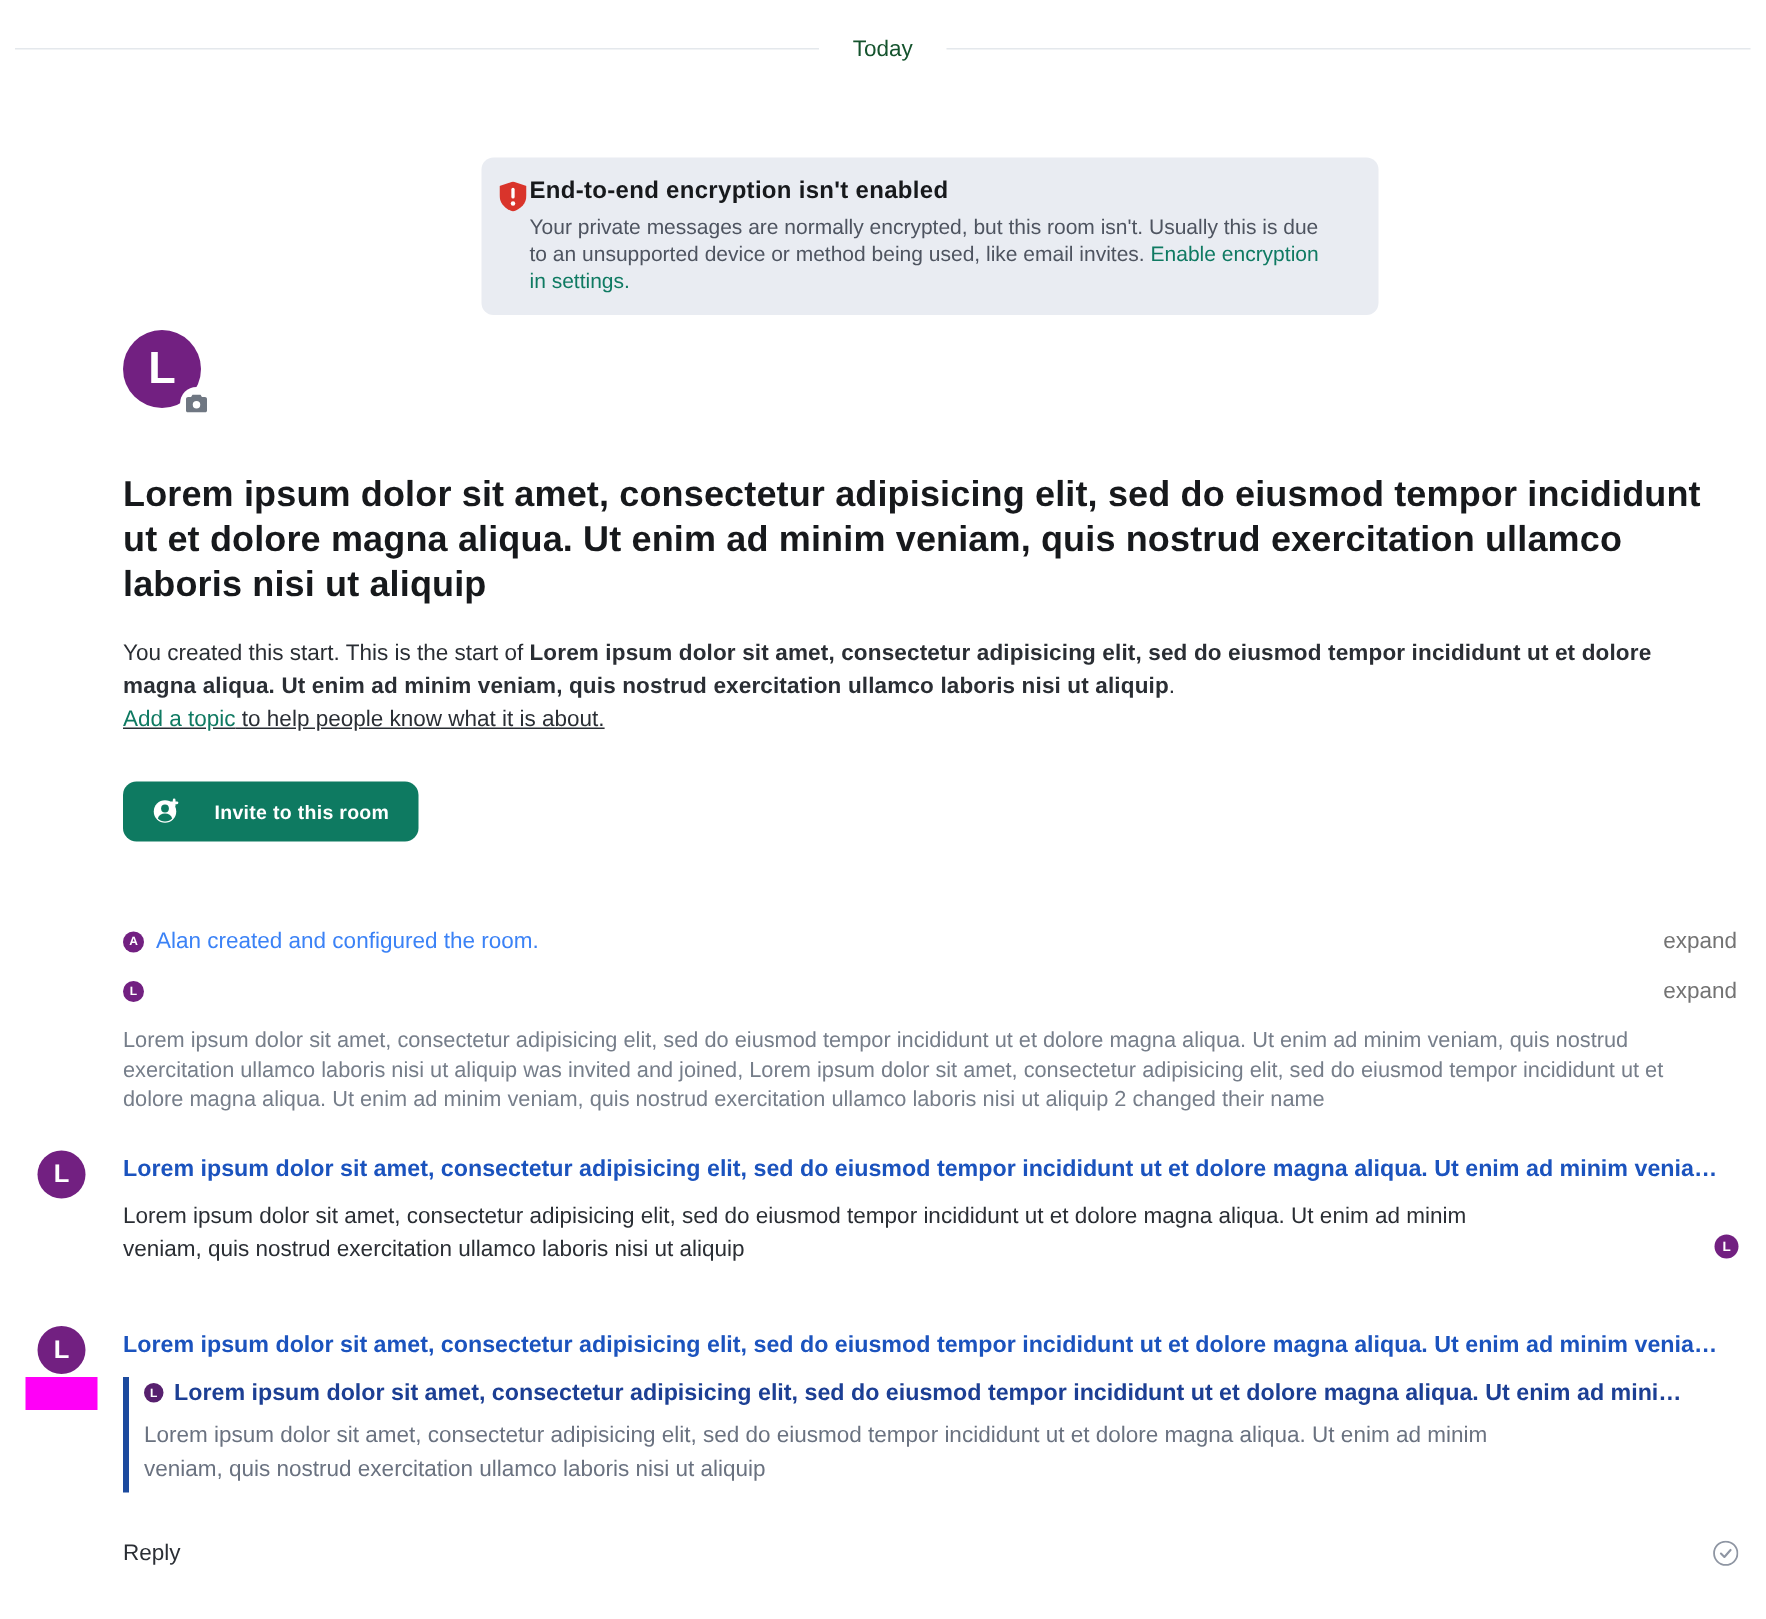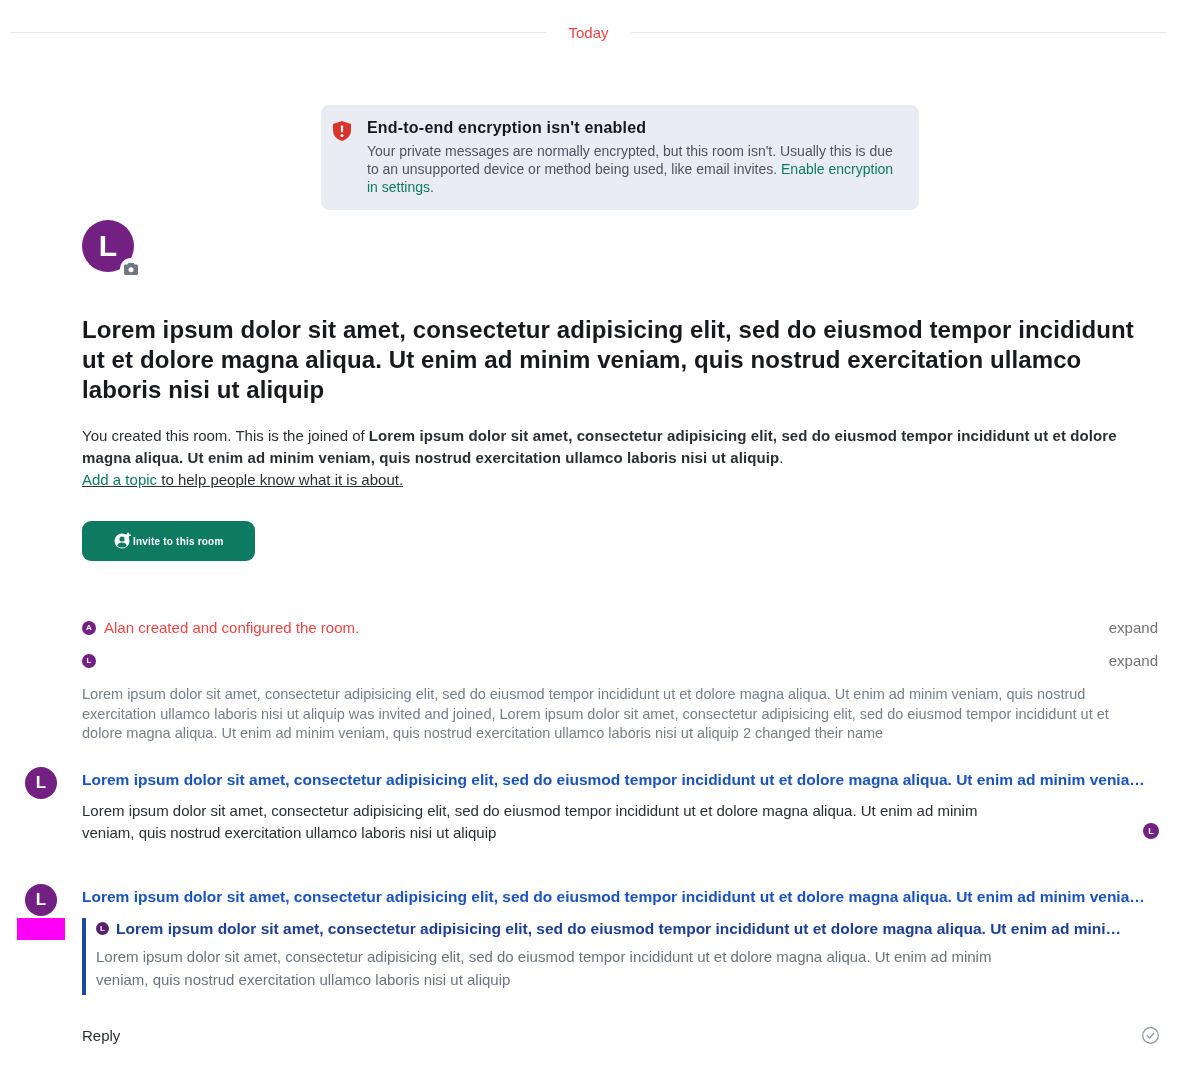--- a/index.html
+++ b/index.html
@@ -12,31 +12,31 @@
     overflow: hidden;
   }
 
   
   .date-sep {
     display: flex; align-items: center;
     padding: 24px 10px 0 10px;
     gap: 22px;
   }
   .date-sep .line { flex: 1; height: 1px; background: #e4e8ec; }
-  .date-sep .label { color: #ef4444; font-size: 15px; white-space: nowrap; }
+  .date-sep .label { color: #14532d; font-size: 15px; white-space: nowrap; }
 
   
   .timeline { padding: 0 19px 0 82px; }
 
   
   .enc-banner {
     width: 598px; margin: 64px auto 0 auto;
     background: #e9ecf2; border-radius: 8px;
     padding: 14px 18px 14px 12px;
-    display: flex; gap: 16px;
+    display: flex; gap: 2px;
   }
   .enc-banner .shield { flex: 0 0 18px; padding-top: 2px; }
   .enc-title { font-size: 16px; font-weight: bold; color: #17191c; letter-spacing: .2px; }
   .enc-body { font-size: 14px; line-height: 18px; color: #4e5460; margin-top: 5px; max-width: 530px; }
   .enc-link { color: #0f7a62; text-decoration: none; cursor: pointer; }
 
   
   .room-intro { margin-top: 10px; }
   .big-avatar-wrap { position: relative; width: 54px; height: 62px; margin-top: 9px; }
   .big-avatar {
@@ -61,42 +61,42 @@
     margin-top: 20px;
     font-size: 15px; line-height: 22px; color: #2a2e34;
     max-width: 1065px;
   }
   .room-created b { letter-spacing: .1px; }
   .topic-line { font-size: 15px; line-height: 22px; color: #2a2e34; text-decoration: underline; }
   .green-link { color: #0f7a62; text-decoration: none; cursor: pointer; }
 
   .invite-btn {
     margin-top: 30px;
-    display: inline-flex; align-items: center; gap: 1px;
+    display: inline-flex; align-items: center; gap: 23px;
     background: #0e7a61; color: #ffffff;
     border: none; border-radius: 9px;
-    padding: 0 32px; height: 40px;
-    font-size: 10px; font-weight: bold;
+    padding: 0 20px; height: 40px;
+    font-size: 13px; font-weight: bold;
     font-family: inherit; letter-spacing: .2px;
     cursor: pointer;
   }
 
   
   .events { margin-top: 58px; }
   .event-row {
     display: flex; align-items: center; gap: 8px;
     margin-bottom: 16px; min-height: 14px;
   }
   .mini-avatar {
     flex: 0 0 14px; width: 14px; height: 14px; border-radius: 50%;
     background: #722081; color: #fff;
     display: flex; align-items: center; justify-content: center;
     font-size: 8px; font-weight: bold;
   }
-  .event-text { font-size: 15px; color: #ef4444; flex: 1; }
+  .event-text { font-size: 15px; color: #3b82f6; flex: 1; }
   .expand-link { font-size: 15px; color: #737373; text-decoration: none; cursor: pointer; margin-left: auto; }
   .event-details {
     font-size: 14.5px; line-height: 19.5px; color: #767e8a;
     margin-top: 2px; max-width: 1068px;
   }
 
   
   .message { position: relative; margin-top: 24px; }
   .msg-avatar {
     position: absolute; left: -57px; top: 0;
@@ -189,21 +189,21 @@
       <div class="camera-badge">
         <svg width="14" height="12" viewBox="0 0 14 12">
           <path d="M4.4 0 L9.6 0 L10.6 1.6 L12.6 1.6 C13.4 1.6 14 2.2 14 3 V10.6 C14 11.4 13.4 12 12.6 12 H1.4 C0.6 12 0 11.4 0 10.6 V3 C0 2.2 0.6 1.6 1.4 1.6 H3.4 Z" fill="#6f7782"></path>
           <circle cx="7" cy="6.8" r="2.5" fill="#ffffff"></circle>
         </svg>
       </div>
     </div>
 
     <h1 class="room-title">Lorem ipsum dolor sit amet, consectetur adipisicing elit, sed do eiusmod tempor incididunt ut et dolore magna aliqua. Ut enim ad minim veniam, quis nostrud exercitation ullamco laboris nisi ut aliquip</h1>
 
-    <p class="room-created"><span>You created this room. This is the joined of </span><b>Lorem ipsum dolor sit amet, consectetur adipisicing elit, sed do eiusmod tempor incididunt ut et dolore magna aliqua. Ut enim ad minim veniam, quis nostrud exercitation ullamco laboris nisi ut aliquip</b><span>.</span></p>
+    <p class="room-created"><span>You created this start. This is the start of </span><b>Lorem ipsum dolor sit amet, consectetur adipisicing elit, sed do eiusmod tempor incididunt ut et dolore magna aliqua. Ut enim ad minim veniam, quis nostrud exercitation ullamco laboris nisi ut aliquip</b><span>.</span></p>
     <p class="topic-line"><a class="green-link">Add a topic</a><span> to help people know what it is about.</span></p>
 
     <button class="invite-btn">
       <span style="display:flex;">
         <svg width="18" height="18" viewBox="0 0 18 18">
           <circle cx="8" cy="9" r="7.5" fill="#ffffff"></circle>
           <circle cx="8" cy="7" r="2.6" fill="#0e7a61"></circle>
           <path d="M3.2 13.6 C3.8 11.4 5.7 10.4 8 10.4 C10.3 10.4 12.2 11.4 12.8 13.6 C11.6 15 9.9 15.6 8 15.6 C6.1 15.6 4.4 15 3.2 13.6 Z" fill="#0e7a61"></path>
           <rect x="13.2" y="0.4" width="1.8" height="5.6" rx="0.9" fill="#ffffff"></rect>
           <rect x="11.3" y="2.3" width="5.6" height="1.8" rx="0.9" fill="#ffffff"></rect>

